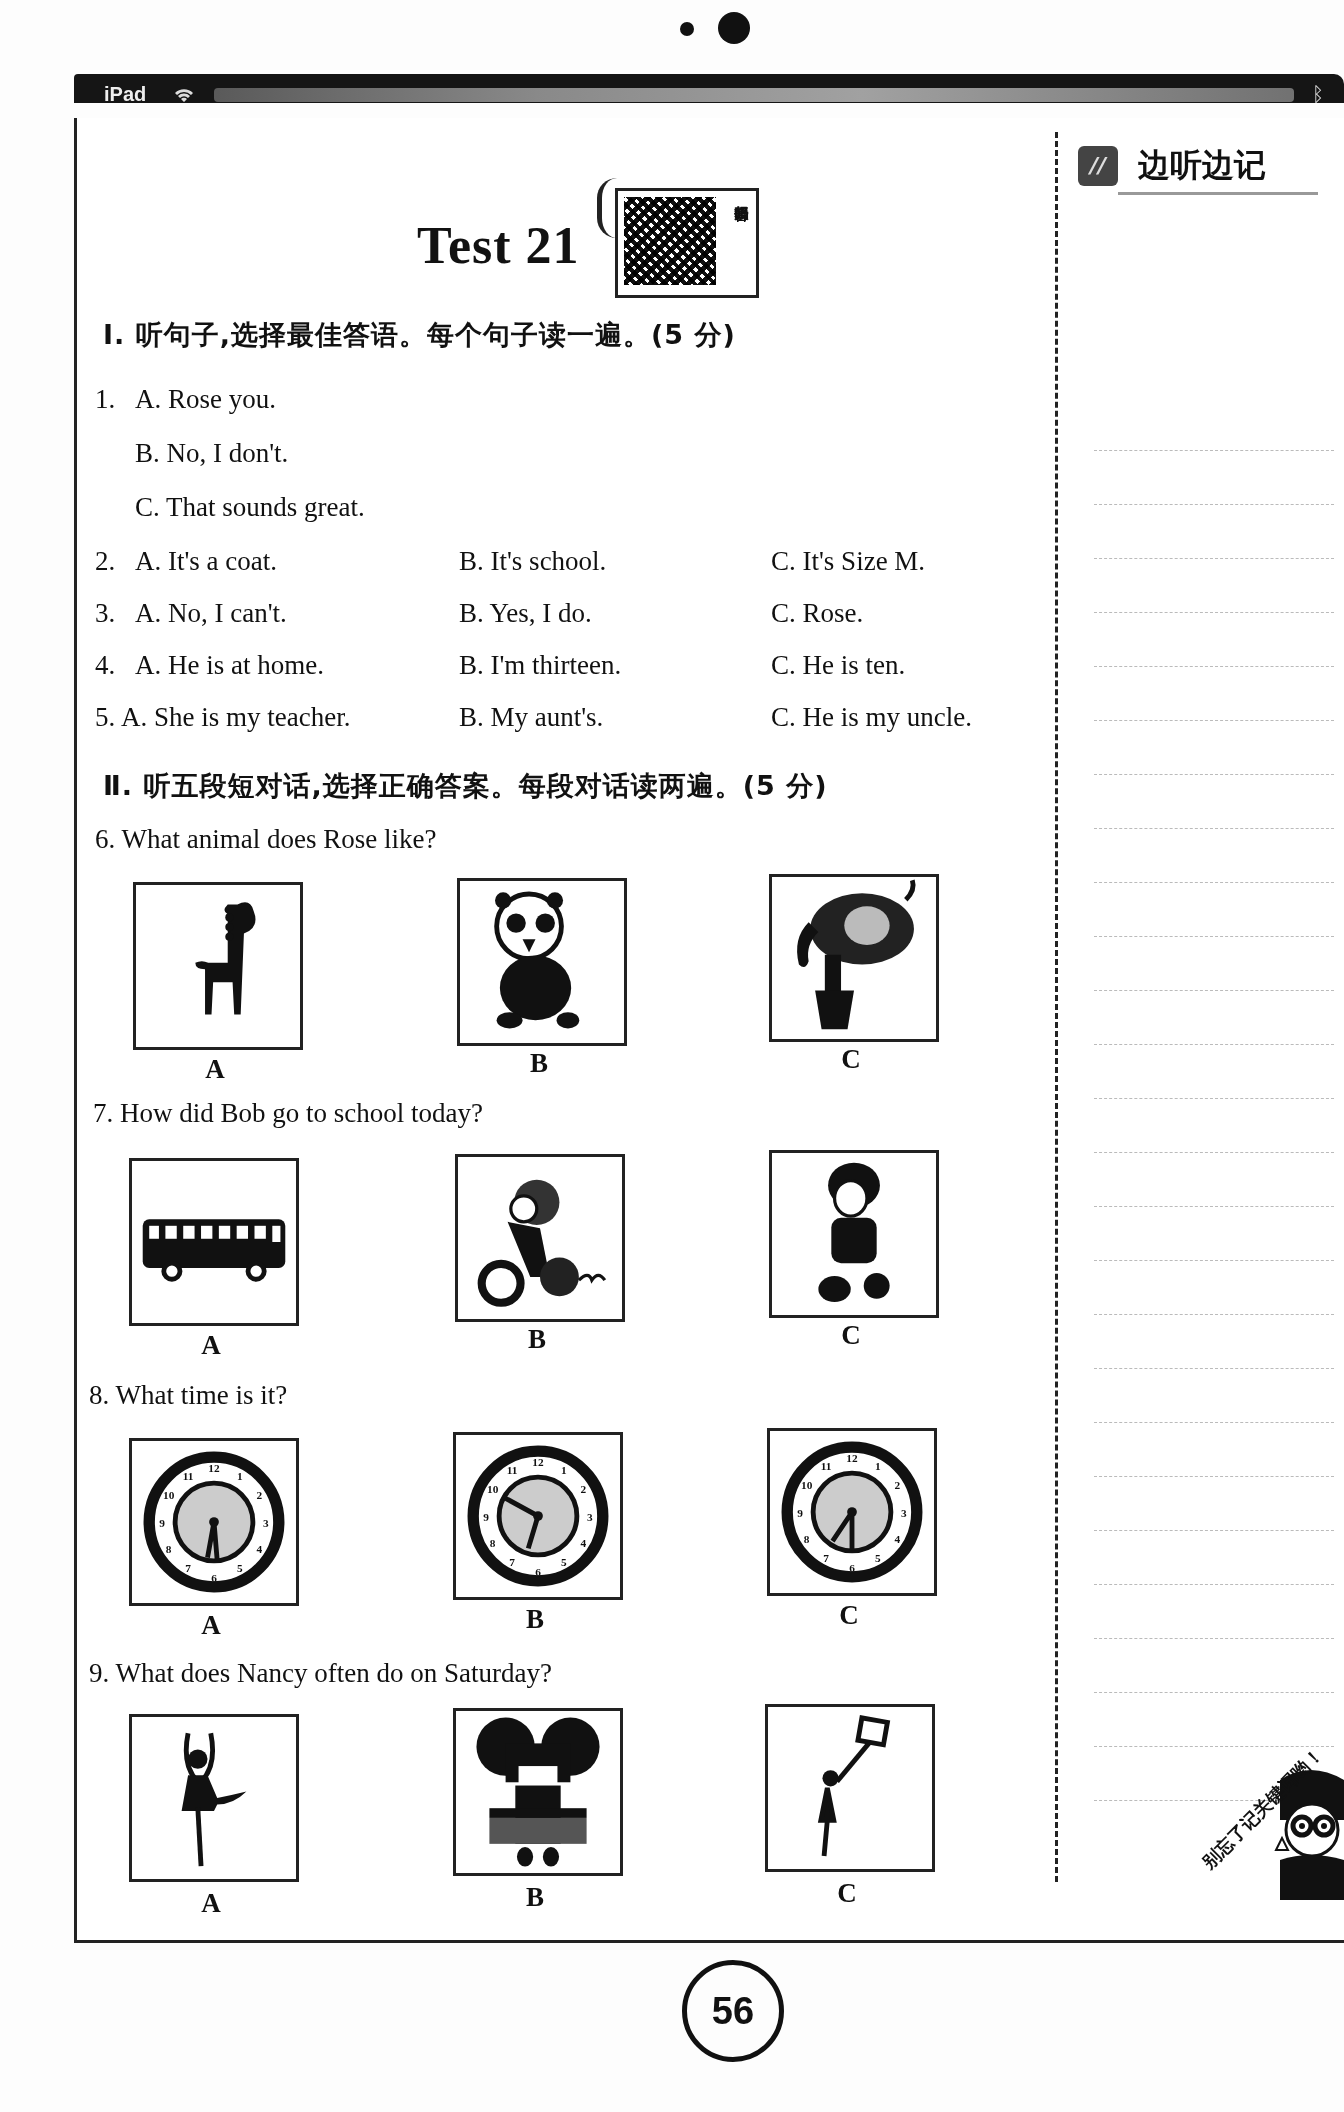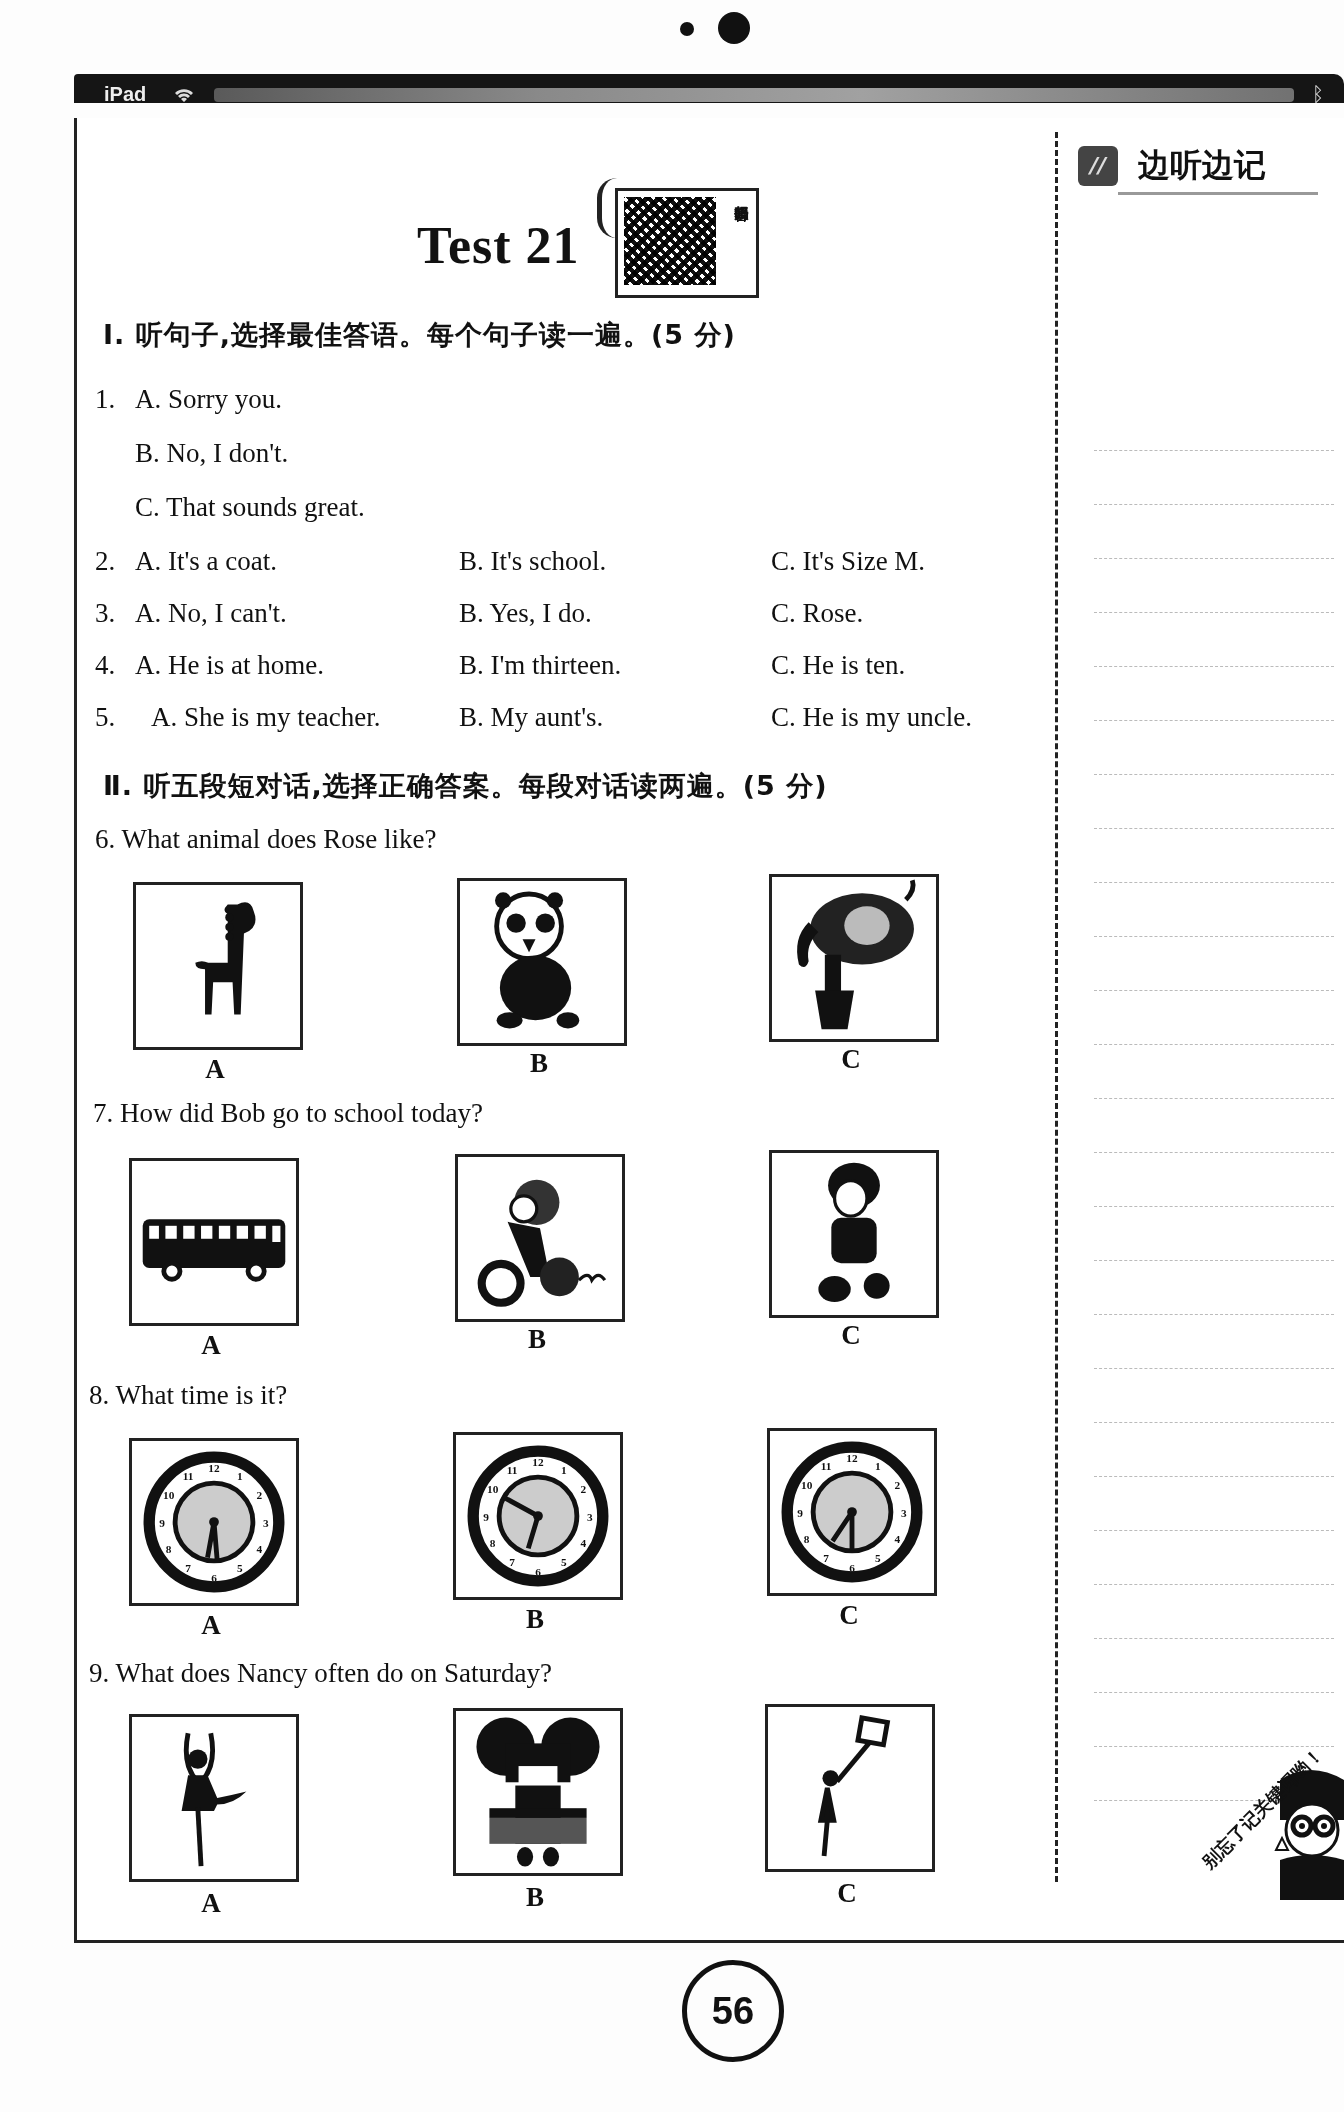--- a/index.html
+++ b/index.html
@@ -78,41 +78,41 @@
     <div class="qr-hook"></div>
     <div class="title">Test 21</div>
     <div class="qr">
       <div class="code"></div>
       <div class="label">扫码听音频</div>
     </div>
 
     <div class="section-h" style="top:199px;">Ⅰ. 听句子,选择最佳答语。每个句子读一遍。(5 分)</div>
 
     <div class="q" style="left:18px; top:266px;">1.</div>
-    <div class="opt" style="left:58px; top:266px;">A. Sorry you.</div>
+    <div class="opt" style="left:58px; top:266px;">A. Rose you.</div>
     <div class="opt" style="left:58px; top:320px;">B. No, I don't.</div>
     <div class="opt" style="left:58px; top:374px;">C. That sounds great.</div>
 
     <div class="q" style="left:18px; top:428px;">2.</div>
     <div class="opt" style="left:58px; top:428px;">A. It's a coat.</div>
     <div class="opt" style="left:382px; top:428px;">B. It's school.</div>
     <div class="opt" style="left:694px; top:428px;">C. It's Size M.</div>
 
     <div class="q" style="left:18px; top:480px;">3.</div>
     <div class="opt" style="left:58px; top:480px;">A. No, I can't.</div>
     <div class="opt" style="left:382px; top:480px;">B. Yes, I do.</div>
     <div class="opt" style="left:694px; top:480px;">C. Rose.</div>
 
     <div class="q" style="left:18px; top:532px;">4.</div>
     <div class="opt" style="left:58px; top:532px;">A. He is at home.</div>
     <div class="opt" style="left:382px; top:532px;">B. I'm thirteen.</div>
     <div class="opt" style="left:694px; top:532px;">C. He is ten.</div>
 
     <div class="q" style="left:18px; top:584px;">5.</div>
-    <div class="opt" style="left:74px; top:584px;">A. She is my teacher.</div>
+    <div class="opt" style="left:44px; top:584px;">A. She is my teacher.</div>
     <div class="opt" style="left:382px; top:584px;">B. My aunt's.</div>
     <div class="opt" style="left:694px; top:584px;">C. He is my uncle.</div>
 
     <div class="section-h" style="top:650px;">Ⅱ. 听五段短对话,选择正确答案。每段对话读两遍。(5 分)</div>
 
     <div class="q" style="left:18px; top:706px;">6. What animal does Rose like?</div>
     <div class="imgbox" style="left:56px; top:764px;">
       <svg viewBox="0 0 100 100">
           <path d="M62 12 q8 -4 10 4 q4 10 -6 14 l-2 50 h-4 l-1 -20 h-12 l-1 20 h-4 v-28 q-6 0 -6 -4 q4 -2 8 0 l12 0 l0 -30 q-4 -2 0 -6z" fill="#111"></path>
           <circle cx="57" cy="20" r="2.5" fill="#111"></circle>

